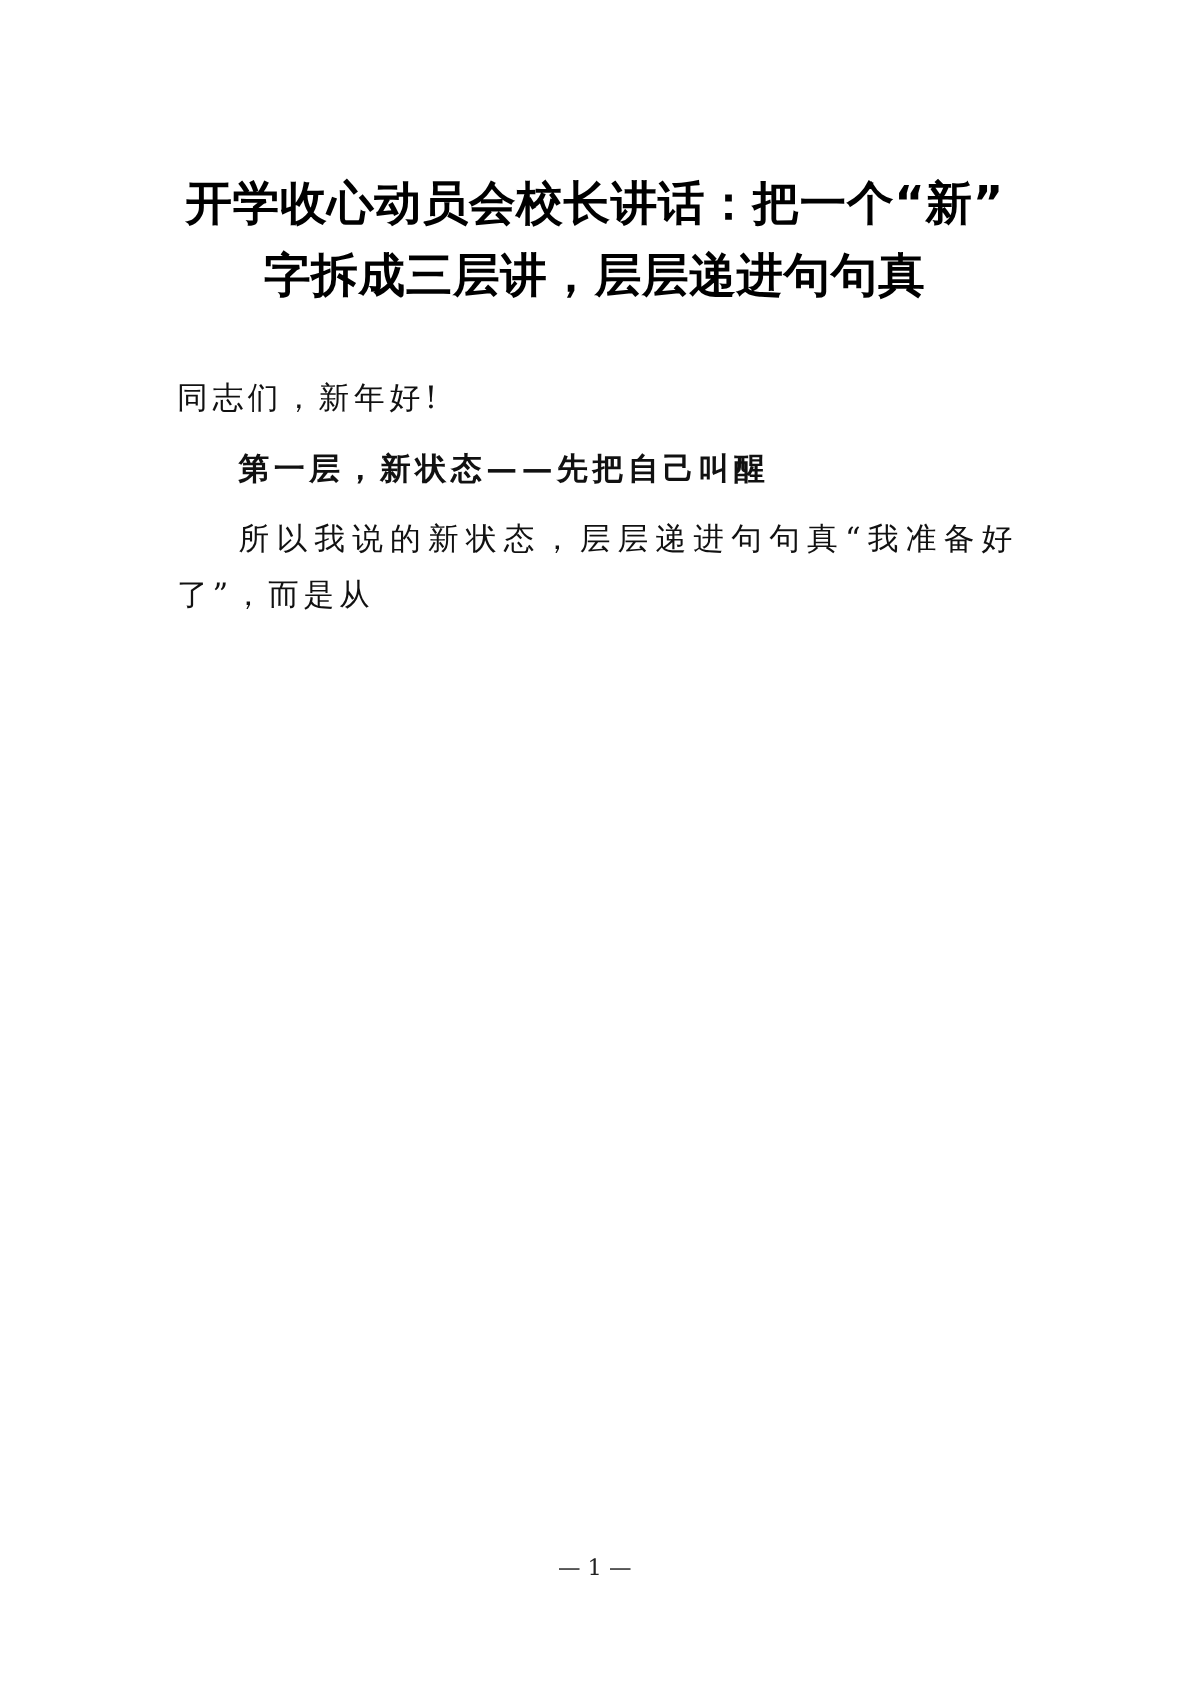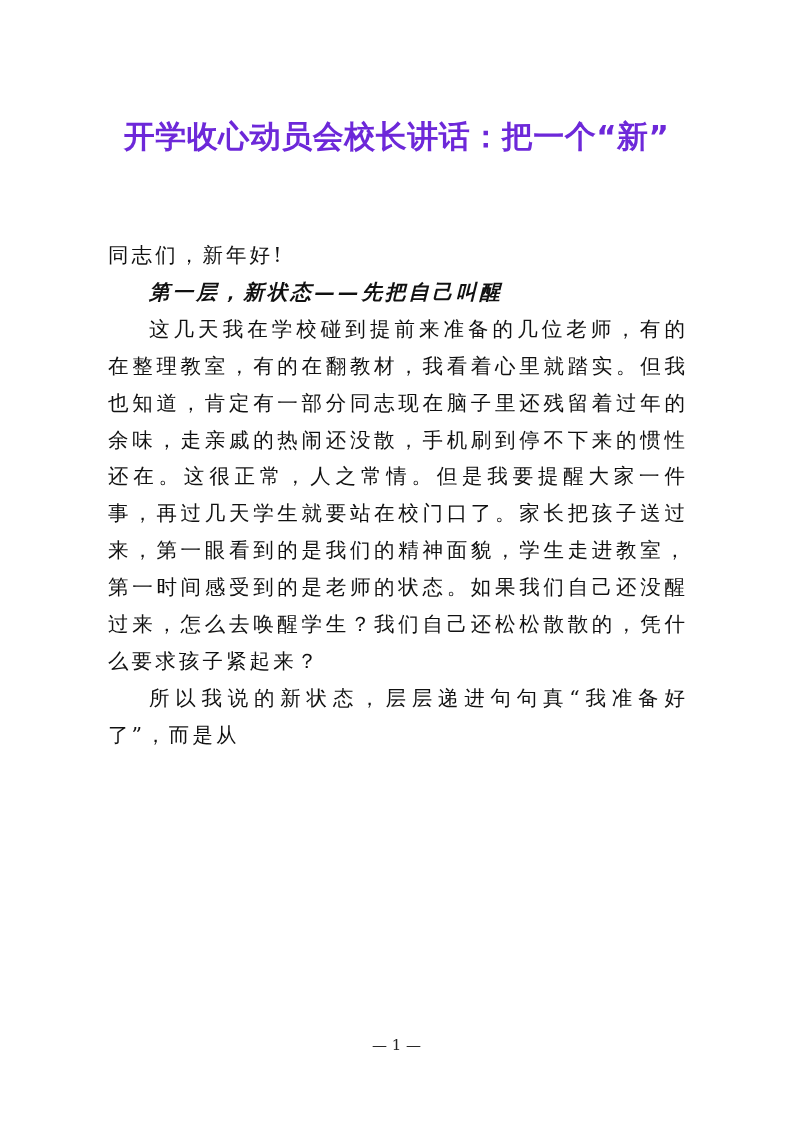--- a/index.html
+++ b/index.html
@@ -1,39 +1,39 @@
 <!DOCTYPE html>
 <html><head>
 <meta charset="utf-8">
 <style>
   html, body { margin: 0; padding: 0; background: #ffffff; }
   body { width: 793px; height: 1122px; position: relative; overflow: hidden;
          font-family: "DejaVu Serif", "Liberation Serif", serif; color: #111; }
   .page { position: absolute; left: 0; top: 0; width: 793px; height: 1122px; }
   .title { position: absolute; left: 80px; top: 112px; width: 633px; text-align: center;
            font-family: "DejaVu Sans", "Liberation Sans", sans-serif; font-weight: bold;
-           font-size: 31px; line-height: 48px; letter-spacing: 0.5px; color: #6d28d9; }
+           font-size: 31px; line-height: 48px; letter-spacing: 0.5px; color: #000000; }
   .body { position: absolute; left: 108px; top: 237px; width: 580px; font-size: 20.5px;
           line-height: 36.9px; letter-spacing: 3.1px; text-align: justify; }
-  .body p { margin: 0; }
+  .body p { margin: 10px; }
   .salute { text-indent: 0; }
   .para { text-indent: 2em; }
-  .heading { text-indent: 2em; font-weight: bold; font-style: italic; }
+  .heading { text-indent: 2em; font-weight: bold; }
   .footer { position: absolute; left: 0; width: 793px; top: 1036px; text-align: center;
             font-size: 15px; color: #222; }
 </style>
 </head>
 <body>
 
 <div class="page">
   <div class="title">
     <div>开学收心动员会校长讲话：把一个“新”</div>
+    <div>字拆成三层讲，层层递进句句真</div>
   </div>
 
   <div class="body">
     <p class="salute">同志们，新年好!</p>
     <p class="heading">第一层，新状态——先把自己叫醒</p>
-    <p class="para">这几天我在学校碰到提前来准备的几位老师，有的在整理教室，有的在翻教材，我看着心里就踏实。但我也知道，肯定有一部分同志现在脑子里还残留着过年的余味，走亲戚的热闹还没散，手机刷到停不下来的惯性还在。这很正常，人之常情。但是我要提醒大家一件事，再过几天学生就要站在校门口了。家长把孩子送过来，第一眼看到的是我们的精神面貌，学生走进教室，第一时间感受到的是老师的状态。如果我们自己还没醒过来，怎么去唤醒学生？我们自己还松松散散的，凭什么要求孩子紧起来？</p>
     <p class="para">所以我说的新状态，层层递进句句真“我准备好了”，而是从</p>
   </div>
 
   <div class="footer">— 1 —</div>
 </div>
 
 </body></html>

